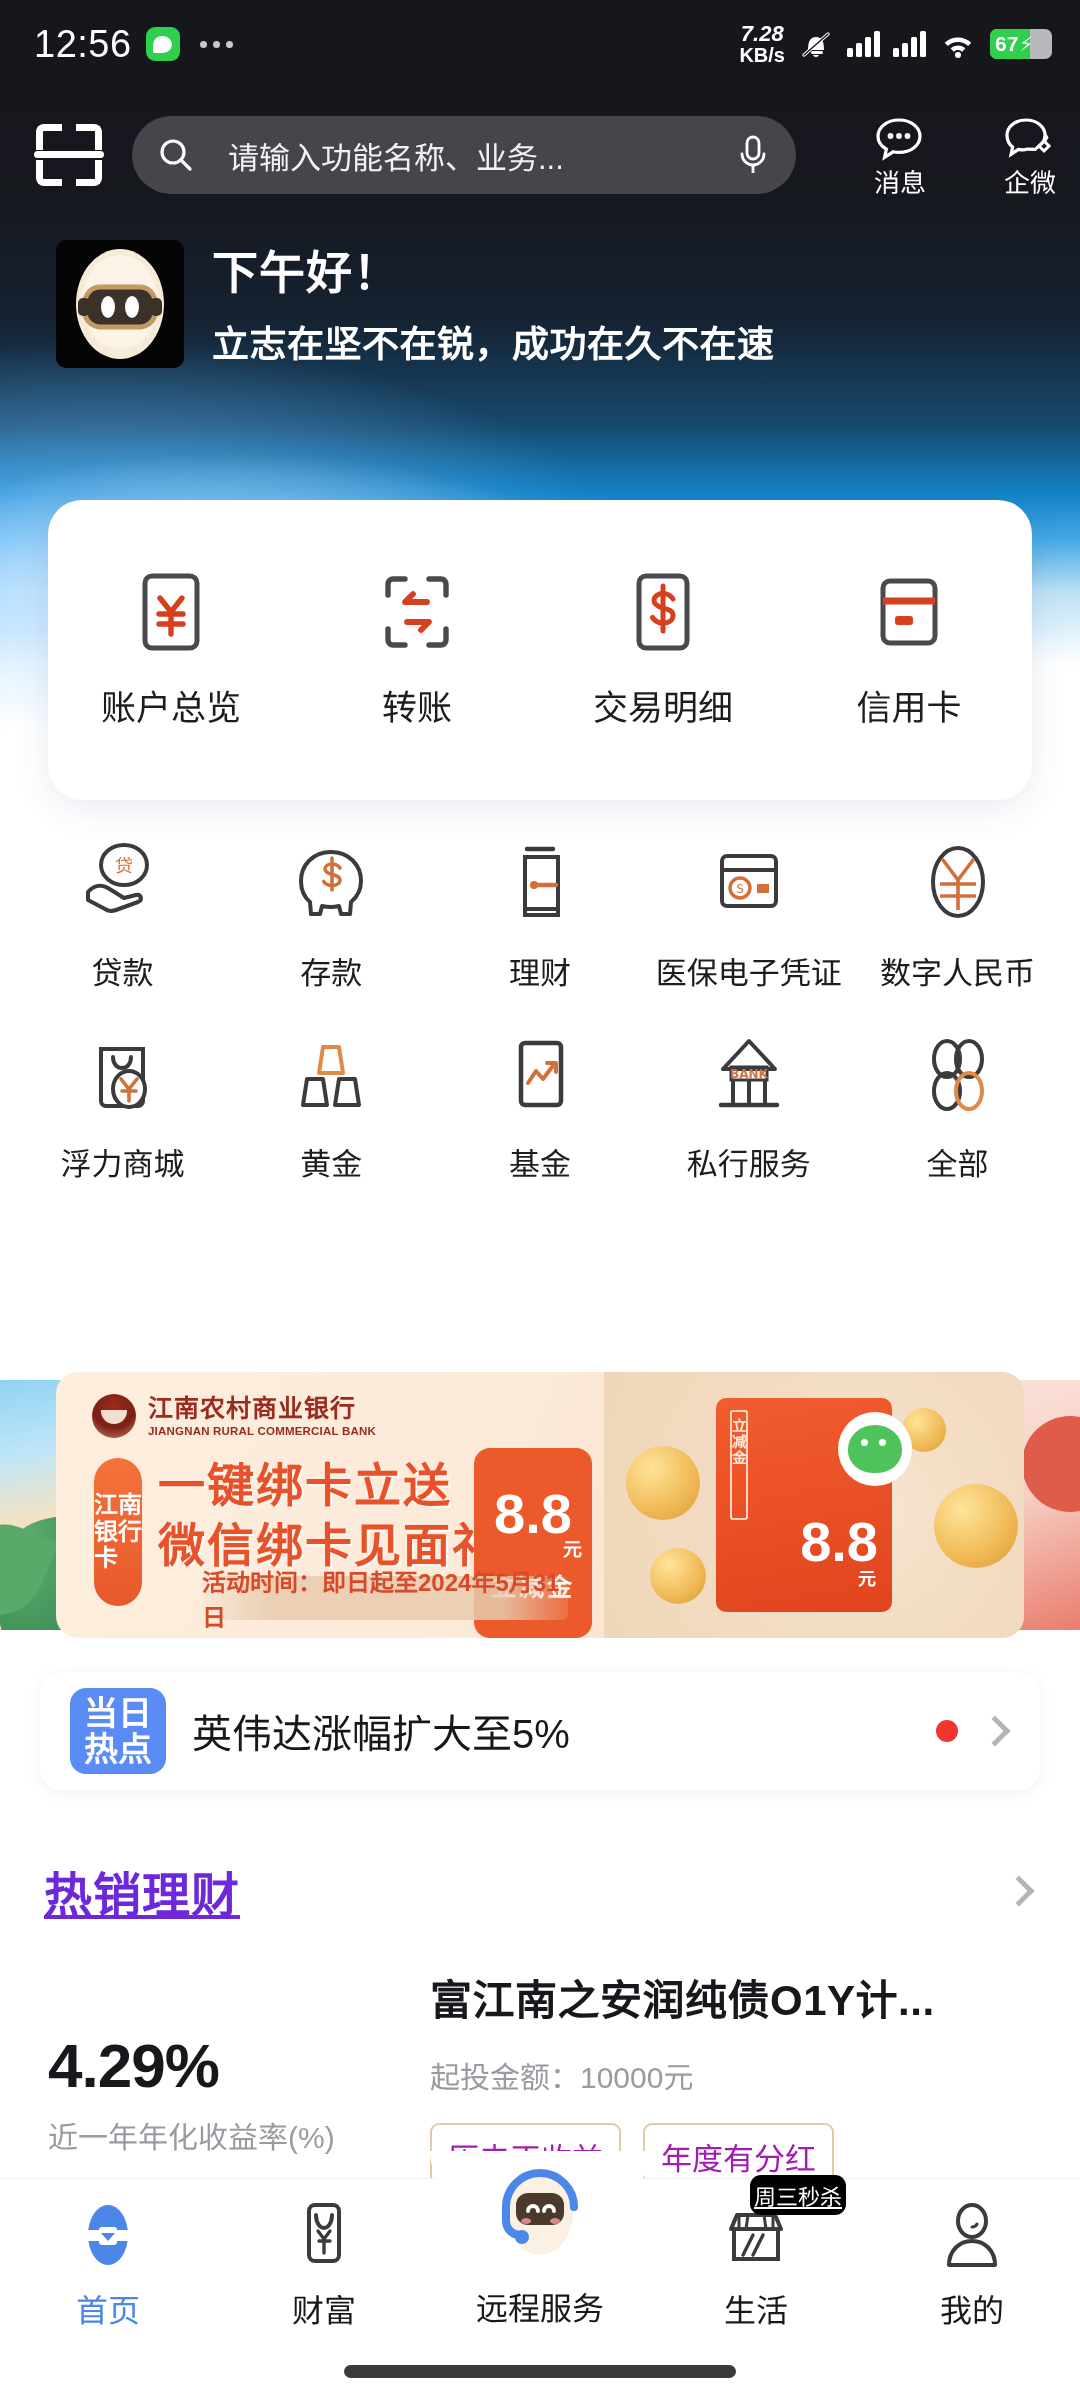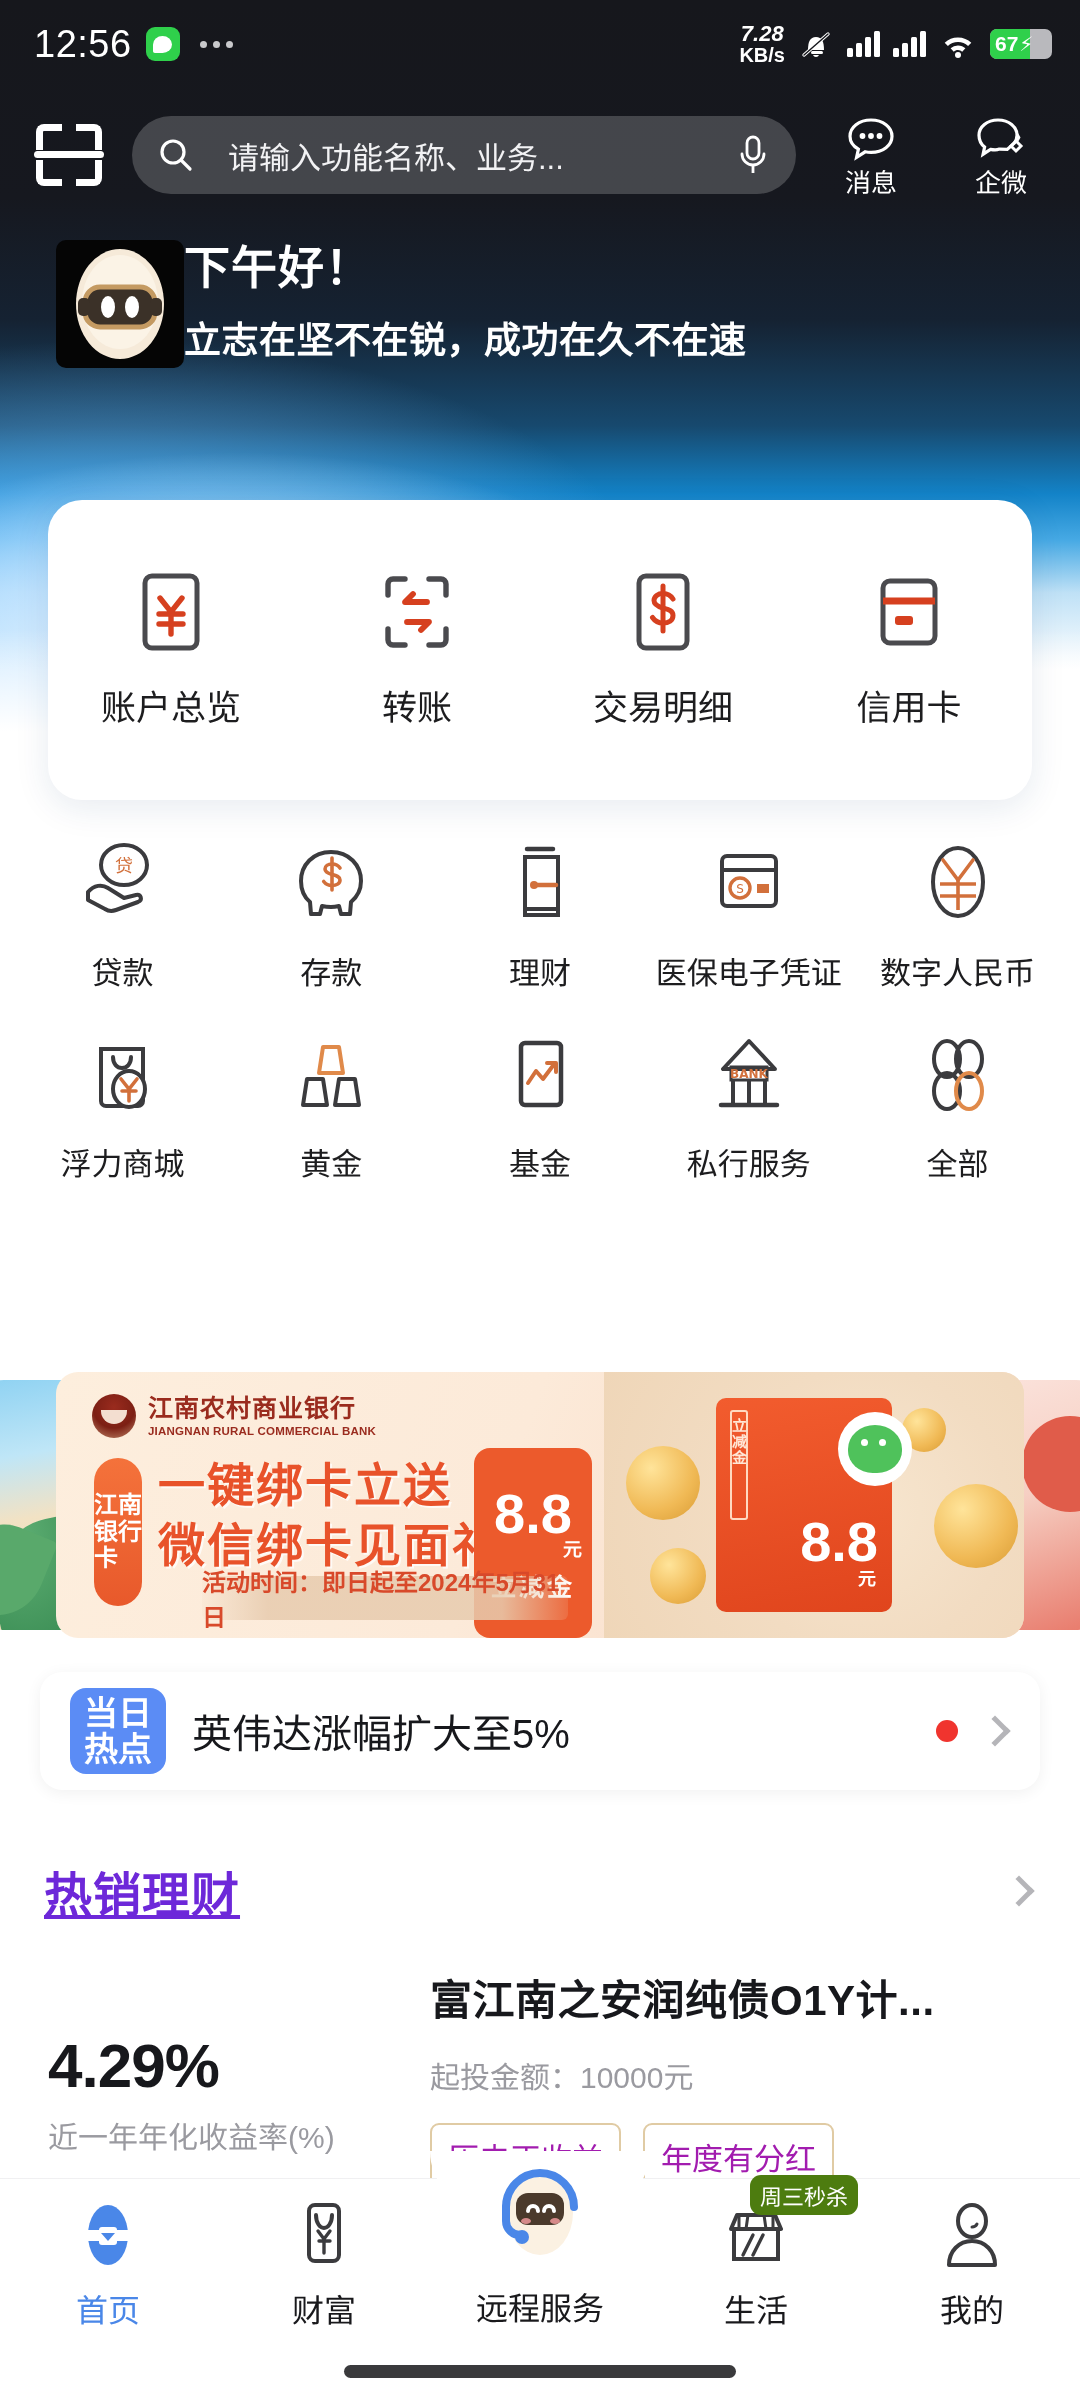--- a/index.html
+++ b/index.html
@@ -83,27 +83,27 @@
   .scan-ico .bl{left:4px;bottom:6px;border-right:0;border-top:0;border-radius:0 0 0 8px;}
   .scan-ico .br{right:4px;bottom:6px;border-left:0;border-top:0;border-radius:0 0 8px 0;}
   .scan-ico .mid{left:2px;right:2px;top:33px;height:7px;width:auto;border:0;background:#fff;border-radius:4px;}
 
   .search-bar{
     flex:1;height:78px;border-radius:40px;background:rgba(255,255,255,.20);
     display:flex;align-items:center;padding:0 26px 0 24px;gap:32px;margin-left:6px;
   }
   .search-bar .ph{flex:1;color:#f2f2f4;font-size:31px;white-space:nowrap;overflow:hidden;}
   .hdr-ico{
-    width:110px;display:flex;flex-direction:column;align-items:center;gap:3px;color:#fff;flex:0 0 auto;
+    width:110px;display:flex;flex-direction:column;align-items:flex-end;gap:3px;color:#fff;flex:0 0 auto;
   }
   .hdr-ico .lbl{font-size:26px;line-height:1;}
 
   
   .greet{
-    position:absolute;left:56px;top:240px;z-index:6;display:flex;align-items:flex-start;
+    position:absolute;left:56px;top:240px;z-index:6;display:flex;align-items:flex-end;gap:28px;
   }
   .avatar{
     width:128px;height:128px;background:#050505;border-radius:10px;
     display:flex;align-items:center;justify-content:center;overflow:hidden;flex:0 0 auto;
   }
   .greet-txt .g1{color:#fff;font-size:46px;font-weight:700;letter-spacing:1px;line-height:1.25;}
   .greet-txt .g2{color:#fff;font-size:37px;font-weight:700;letter-spacing:.5px;margin-top:12px;}
 
   
   .quick-card{
@@ -233,21 +233,21 @@
   }
   .nav::before{
     content:"";position:absolute;left:430px;top:-28px;width:220px;height:58px;background:#fff;
     border-radius:0 0 110px 110px;
   }
   .nav-item{flex:1;display:flex;flex-direction:column;align-items:center;gap:12px;position:relative;z-index:2;}
   .nav-lbl{font-size:32px;color:#19191c;}
   .nav-item.active .nav-lbl{color:#4a87e8;}
   .nav-badge{
     position:absolute;top:-22px;left:50%;transform:translateX(-6px);
-    background:#4d7c0f;color:#fff;font-size:22px;border-radius:11px;padding:4px 10px;white-space:nowrap;z-index:3;
+    background:#000000;color:#fff;font-size:22px;border-radius:11px;padding:4px 4px;white-space:nowrap;z-index:3;text-decoration:underline;
   }
   .bot-center{margin-top:-42px;}
   .home-indicator{
     position:absolute;left:50%;transform:translateX(-50%);bottom:22px;
     width:392px;height:13px;border-radius:7px;background:#3a3a3c;z-index:9;
   }
 </style>
 </head>
 <body>
 

